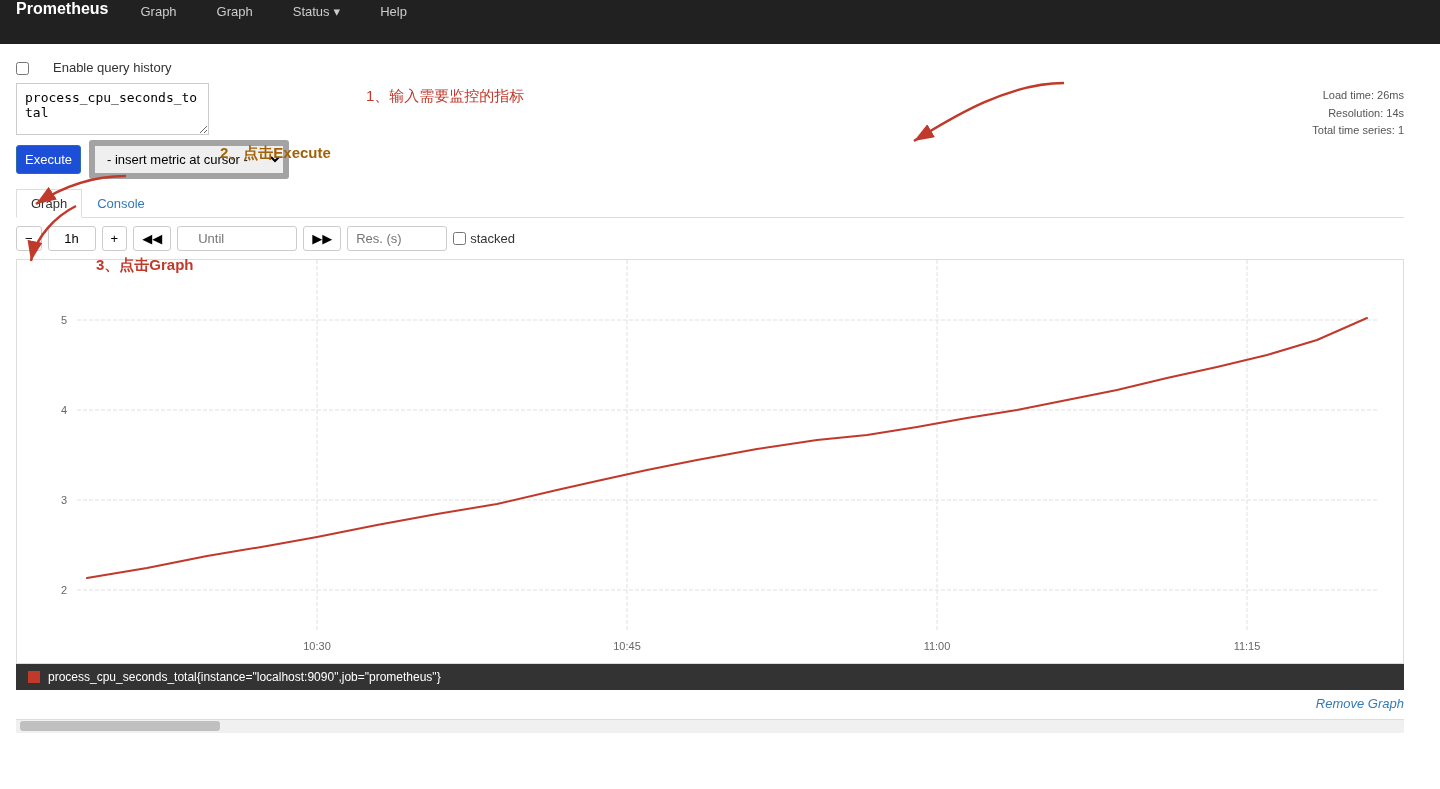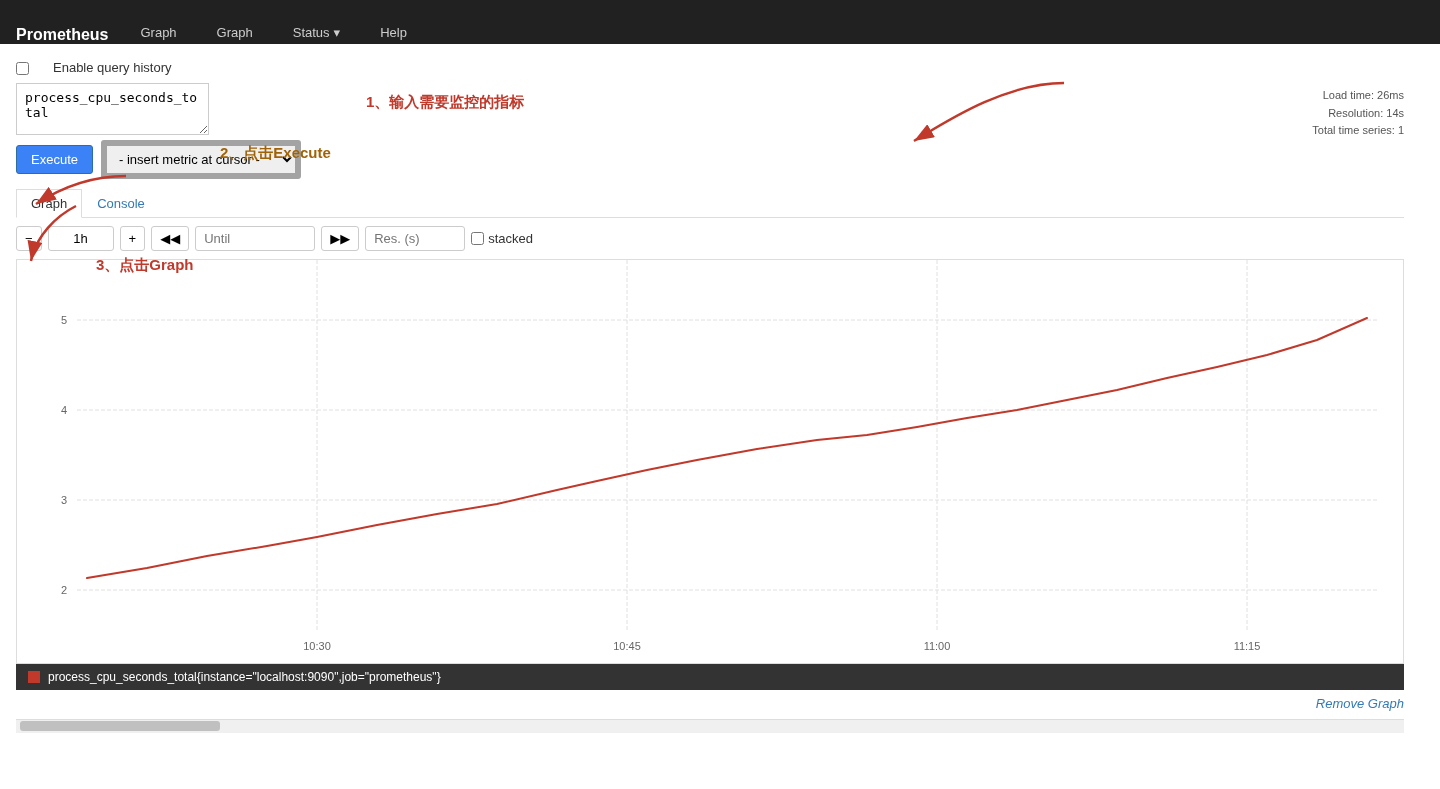--- a/index.html
+++ b/index.html
@@ -3,21 +3,21 @@
   <meta charset="utf-8">
   <style>
     * { box-sizing: border-box; margin: 0; padding: 0; }
     body { font-family: Arial, Helvetica, sans-serif; font-size: 13px; background: #fff; color: #333; }
 
     
     .navbar {
       background: #212121;
       color: #fff;
       display: flex;
-      align-items: flex-end;
+      align-items: flex-start;
       padding: 0 16px;
       height: 44px;
       gap: 24px;
     }
     .navbar-brand {
       font-size: 16px;
       font-weight: bold;
       color: #fff;
     }
     .navbar-item {
@@ -67,24 +67,24 @@
 
     
     .execute-row {
       display: flex;
       align-items: center;
       gap: 8px;
       margin-bottom: 10px;
       position: relative;
     }
     .btn-execute {
-      background: #3b82f6;
+      background: #1d4ed8;
       color: #fff;
       border: 1px solid #2e6da4;
-      padding: 6px 14px;
+      padding: 6px 8px;
       cursor: pointer;
       font-size: 13px;
       border-radius: 3px;
     }
     .insert-metric-select {
       padding: 5px 8px;
       border: 6px solid #a3a3a3;
       font-size: 13px;
       border-radius: 3px;
       cursor: pointer;
@@ -132,25 +132,25 @@
       padding: 4px 8px;
       cursor: pointer;
       font-size: 13px;
       border-radius: 3px;
     }
     .ctrl-input {
       padding: 4px 8px;
       border: 1px solid #ccc;
       font-size: 13px;
       border-radius: 3px;
-      width: 66px;
+      width: 48px;
       text-align: center;
     }
     .ctrl-until {
-      padding: 4px 8px;
+      padding: 4px 20px;
       border: 1px solid #ccc;
       font-size: 13px;
       border-radius: 3px;
       width: 120px;
     }
     .ctrl-res {
       padding: 4px 8px;
       border: 1px solid #ccc;
       font-size: 13px;
       border-radius: 3px;
@@ -253,21 +253,21 @@
         </defs>
         <path d="M 180 10 C 120 10 60 50 30 68" stroke="#c0392b" stroke-width="2.5" fill="none" marker-end="url(#arrowhead1)"></path>
       </svg>
     </div>
     <div class="query-stats">
       <div>Load time: 26ms</div>
       <div>Resolution: 14s</div>
       <div>Total time series: 1</div>
     </div>
 
-    <div style="position:absolute; top:10px; left:350px; color:#c0392b; font-size:15px; font-weight:bold; pointer-events:none;">1、输入需要监控的指标</div>
+    <div style="position:absolute; top:4px; left:350px; color:#c0392b; font-size:15px; font-weight:normal; pointer-events:none;">1、输入需要监控的指标</div>
   </div>
 
   <div class="execute-row">
     <button class="btn-execute">Execute</button>
     <select class="insert-metric-select">
       <option>- insert metric at cursor -</option>
     </select>
 
     <svg style="position:absolute; left:0px; top:26px; width:120px; height:50px; pointer-events:none;">
       <defs>

